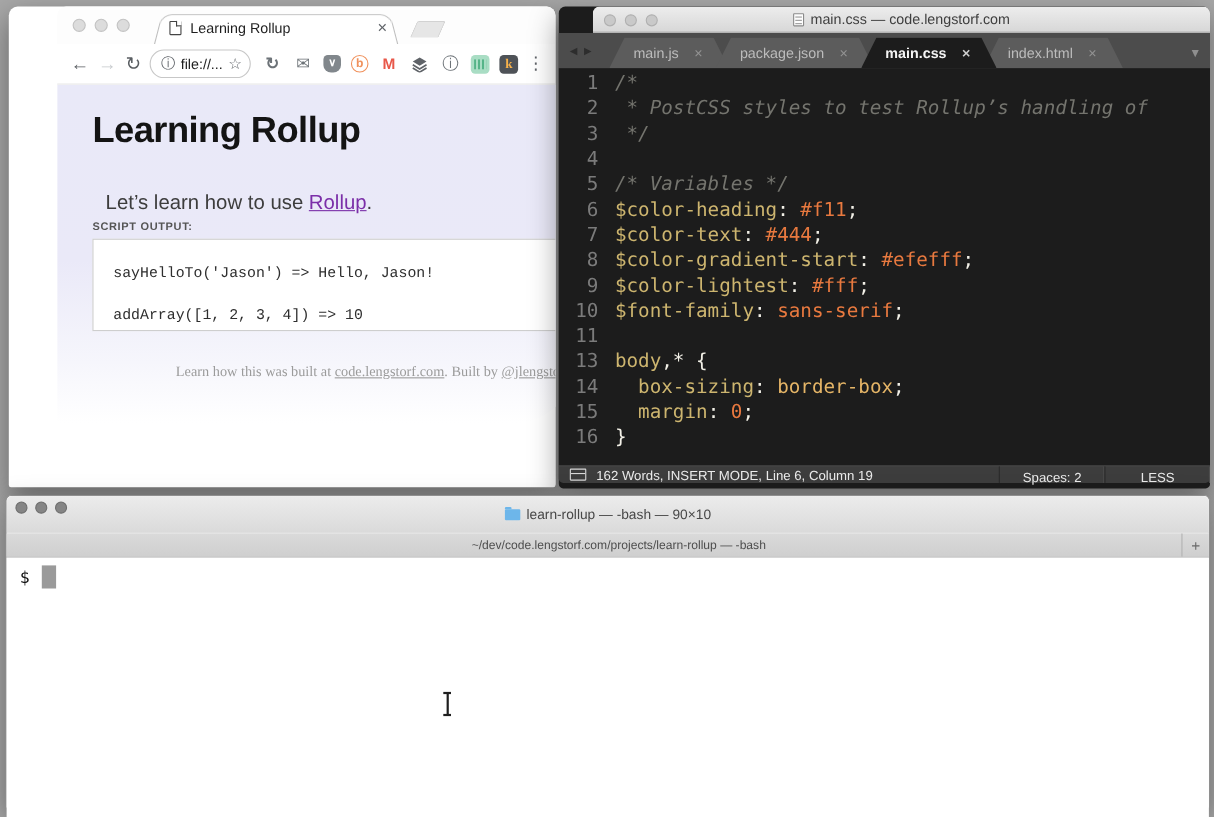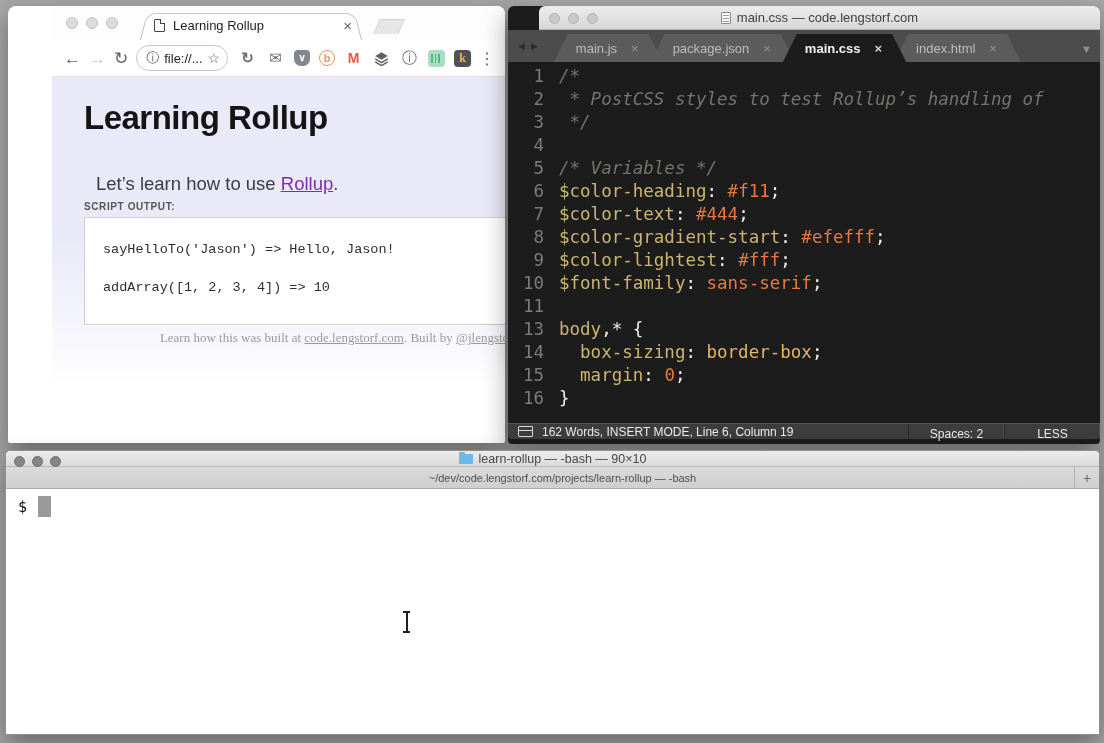--- a/index.html
+++ b/index.html
@@ -45,21 +45,21 @@
   .ext-audio-wave .wave { width:11px; height:9px; background:repeating-linear-gradient(90deg,#55b488 0 1.8px, transparent 1.8px 3.6px); }
   .ext-keybase { background:#4e5257; border-radius:4px; width:17px; height:17px; color:#f6b14b; font-weight:bold; font-size:12px; font-family:"Liberation Serif",serif; }
   .menu-dots { margin-left:auto; color:#5f6368; font-size:16px; letter-spacing:0; }
   .viewport { position:relative; height:365px; background:#fff; overflow:hidden; border-radius:0 0 2px 2px; }
   .grad { position:absolute; left:0; top:0; width:472px; height:308px; border-radius:0 0 58px 0;
     background:linear-gradient(180deg,#e9e9f8 0%,#eae9f8 52%,#f6f6fc 82%,#ffffff 100%); }
   .vp-h1 { position:absolute; left:32px; top:22px; margin:0; font-size:33px; font-weight:bold; color:#141414; letter-spacing:-0.5px; }
   .vp-sub { position:absolute; left:32px; top:84px; margin:12px; font-size:18.5px; color:#3d3d3d; }
   .vp-sub a { color:#7b2fa8; }
   .vp-label { position:absolute; left:32px; top:124px; font-size:10px; font-weight:bold; color:#555; letter-spacing:.6px; }
-  .out-box { position:absolute; left:32px; top:140px; width:437px; height:108px; background:#fff; border:1px solid #cecece; padding:13px 0 0 18px; }
+  .out-box { position:absolute; left:32px; top:140px; width:437px; height:84px; background:#fff; border:1px solid #cecece; padding:13px 0 0 18px; }
   .out-line { font-family:"Liberation Mono", monospace; font-size:13.5px; color:#2e2e2e; line-height:38px; white-space:pre; }
   .vp-footer { position:absolute; left:32px; top:240px; width:437px; text-align:right; font-size:13px; color:#9b9b9b;font-family:Liberation Serif, serif; }
   .vp-footer a { color:#9b9b9b; }
 
   
   #editor { left:508px; top:6px; width:592px; height:438px; background:#1c1c1c; border-radius:6px 6px 4px 4px; }
   .e-titlebar { height:24px; background:linear-gradient(#ededed,#d7d7d7); border-radius:6px 6px 0 0; border-bottom:1px solid #b4b4b4;
     position:relative; display:flex; align-items:center; justify-content:center; gap:6px; font-size:13px; color:#3e3e3e;margin-left:31px; }
   .e-traffic { left:10px; top:7px; }
   .e-traffic span { width:11px; height:11px; background:#c9c9c9; border:1px solid #b0b0b0; }
@@ -84,21 +84,21 @@
   .tok-va { color:#e8793f; }
   .tok-vg { color:#e5b567; }
   .e-status { height:16px; background:#3d3d3d; color:#ebebeb; font-size:12px; display:flex; align-items:center; border-radius:0 0 4px 4px; border-top:1px solid #555; }
   .panel-ico { width:15px; height:11px; border:1px solid #d8d8d8; border-radius:1px; margin:0 9px 0 10px; position:relative; flex:none; }
   .panel-ico::before { content:""; position:absolute; left:0; right:0; top:3px; height:1px; background:#d8d8d8; }
   .status-text { flex:1; white-space:nowrap; overflow:hidden; }
   .seg { width:96px; flex:none; text-align:center; border-left:1px solid #2b2b2b; box-shadow:-1px 0 0 #4e4e4e inset; height:100%; line-height:20px; }
 
   
   #terminal { left:5px; top:450px; width:1095px; height:285px; background:#fff; border:1px solid #8f8f8f; border-radius:5px 5px 0 0; }
-  .t-titlebar { height:16px; background:linear-gradient(#ececec,#dadada); border-radius:5px 5px 0 0; position:relative;
+  .t-titlebar { height:34px; background:linear-gradient(#ececec,#dadada); border-radius:5px 5px 0 0; position:relative;
     display:flex; align-items:center; justify-content:center; gap:6px; font-size:12.5px; color:#474747; border-bottom:1px solid #b9b9b9; }
   .t-traffic { left:8px; top:5px; gap:7px; }
   .t-traffic span { width:11px; height:11px; background:#858585; border:1px solid #6f6f6f; }
   .folder-ico { width:14px; height:10px; background:#6db6ea; border-radius:1px; position:relative; }
   .folder-ico::before { content:""; position:absolute; left:0; top:-2px; width:6px; height:2px; background:#6db6ea; border-radius:1px 1px 0 0; }
   .t-tabbar { height:22px; background:linear-gradient(#dadada,#cfcfcf); border-bottom:1px solid #ababab; position:relative;
     display:flex; align-items:center; justify-content:center; font-size:11px; color:#4e4e4e;padding-left:20px; }
   .t-plus { position:absolute; right:0; top:0; bottom:0; width:25px; border-left:1px solid #b2b2b2;
     display:flex; align-items:center; justify-content:center; font-size:14px; color:#6a6a6a; }
   .t-content { position:relative; height:240px; background:#fff; font-family:"DejaVu Sans Mono", monospace; font-size:15px; color:#101010; }

